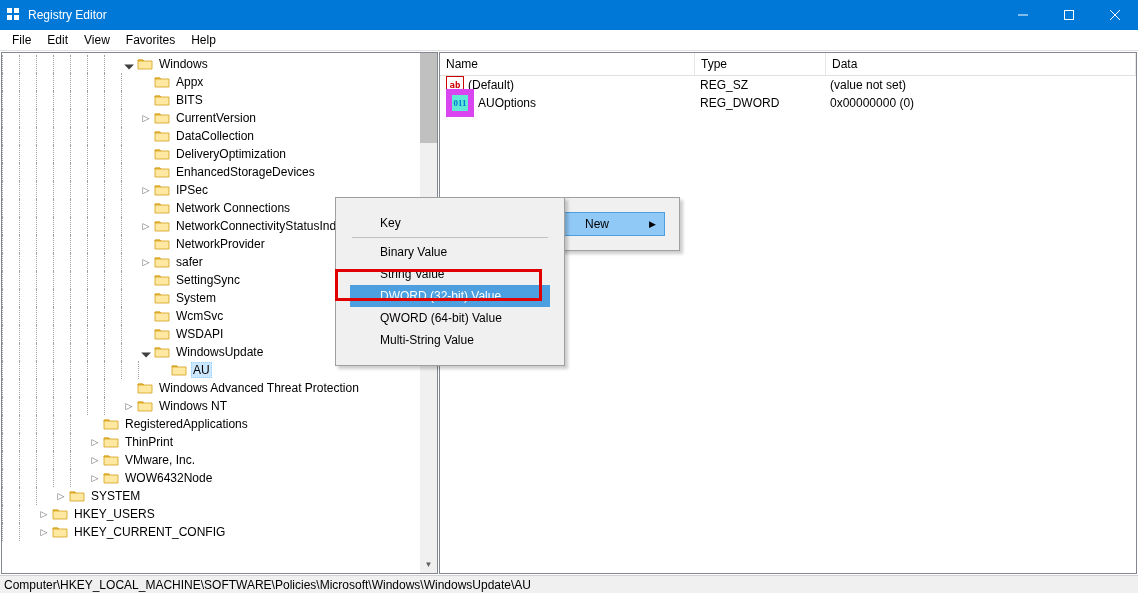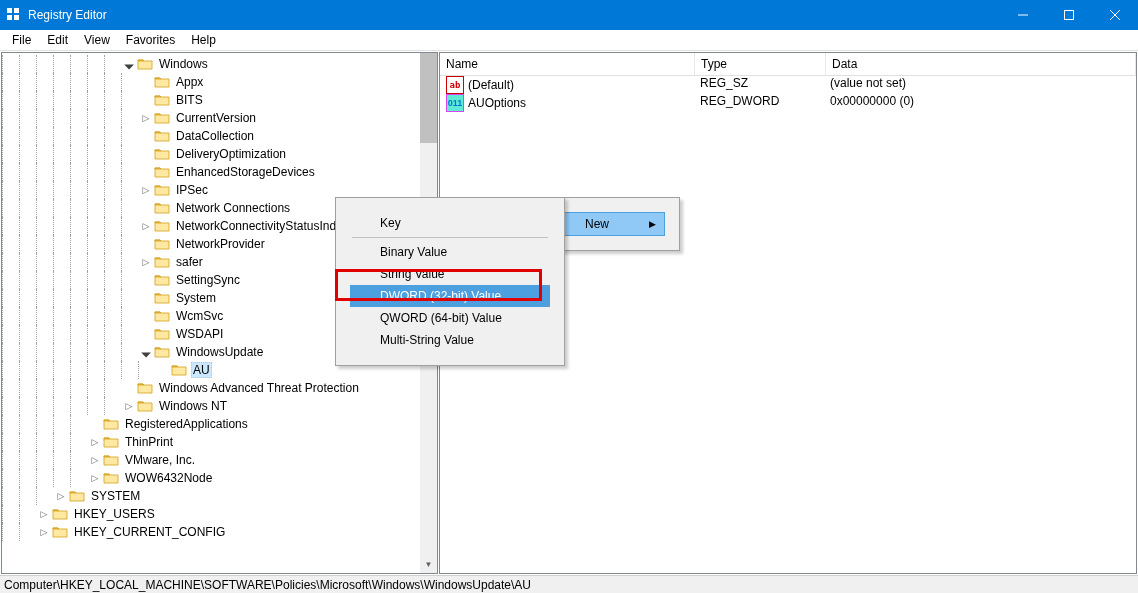--- a/index.html
+++ b/index.html
@@ -93,28 +93,28 @@
     display: flex;
     height: 22px;
     align-items: center;
     border-bottom: 1px solid #e0e0e0;
     background: #fff;
   }
   .col { padding: 0 6px; border-right: 1px solid #e8e8e8; height:100%; display:flex; align-items:center;}
   .col.name { width: 242px;}
   .col.type { width: 118px;}
   .col.data { flex:1;}
-  .listrow { display:flex; height: 18px; align-items:flex-start;}
+  .listrow { display:flex; height: 18px; align-items:center;}
   .cell { padding: 0 6px; display:flex; align-items:center;}
   .cell.name { width: 242px;}
   .cell.type { width: 118px;}
   .cell.data { flex:1;}
   .val-icon { width:16px; height:16px; margin-right:4px; display:inline-flex;align-items:center;justify-content:center; font-size:9px; font-weight:bold;}
   .val-icon.str { border:1px solid #c00; color:#c00; font-family:monospace; background:#fff;}
-  .val-icon.bin { border:1px solid #d946ef; color:#0078d7; font-family:Liberation Sans, sans-serif; background:#5eead4;}
+  .val-icon.bin { border:6px solid #d946ef; color:#0078d7; font-family:Liberation Serif, serif; background:#5eead4;}
   .statusbar {
     height: 18px;
     border-top: 1px solid #d0d0d0;
     background: #f0f0f0;
     padding: 0 4px;
     display: flex;
     align-items: center;
     font-size: 12px;
   }
   

